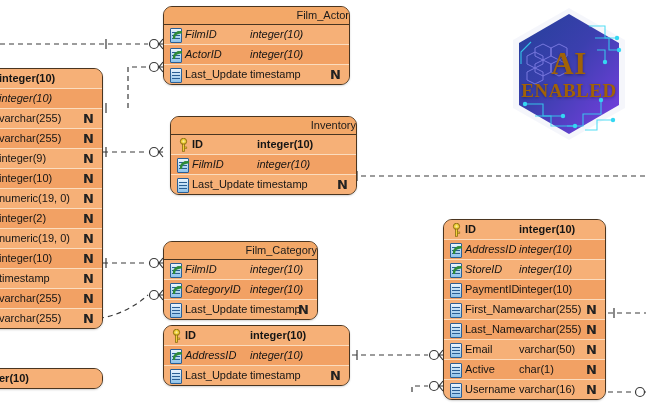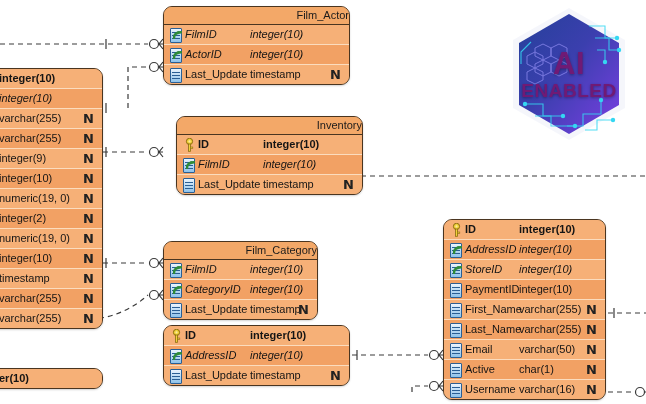--- a/index.html
+++ b/index.html
@@ -29,22 +29,22 @@
   
   .icon-col{position:absolute;left:3px;top:3px;width:10px;height:13px;
             background:linear-gradient(#eaf4fd,#8dc2ea);border:1px solid #2a5f94;border-radius:1px;}
   .icon-col:after{content:"";position:absolute;left:1px;top:3px;right:1px;height:1px;
             background:#2a5f94;box-shadow:0 3px 0 #2a5f94,0 6px 0 #2a5f94;}
   .icon-fkarrow{position:absolute;left:6px;top:-1px;width:9px;height:8px;}
   .icon-key{position:absolute;left:4px;top:2px;width:11px;height:14px;}
 
   
   #ai-badge{position:absolute;left:505px;top:4px;width:128px;height:146px;}
-  .badge-txt{position:absolute;left:0;right:0;text-align:center;color:#701a75;
-             font-family:Liberation Sans, sans-serif;font-weight:700;letter-spacing:.5px;
+  .badge-txt{position:absolute;left:0;right:0;text-align:center;color:#a16207;
+             font-family:Liberation Serif, serif;font-weight:700;letter-spacing:.5px;
              text-shadow:0 1px 3px rgba(0,0,0,.35);}
   #ai-word{top:42px;font-size:31px;}
   #enabled-word{top:76px;font-size:19px;}
 </style>
 </head>
 <body>
 
 <div id="canvas">
 
   <svg class="links" viewBox="0 0 646 404" xmlns="http://www.w3.org/2000/svg">
@@ -176,21 +176,21 @@
         <div class="row">
           <span class="ic">
             <span class="icon-col"></span>
           </span>
           <span class="cname">Last_Update</span>
           <span class="ctype" style="left: 86px;">timestamp</span>
           <span class="nn" style="right: 8px;">N</span>
         </div>
       </div>
     </div>
-    <div class="table" style="left: 176px; top: 116px; width: 187px;">
+    <div class="table" style="left: 170px; top: 116px; width: 187px;">
       <div class="thead">Inventory</div>
       <div class="rows">
         <div class="row pk">
           <span class="ic">
             <span class="icon-key"><svg viewBox="0 0 11 14" width="11" height="14">
                 <circle cx="5.5" cy="3.4" r="3.1" fill="#f2d23a" stroke="#8a6b10" stroke-width="1"></circle>
                 <circle cx="5.5" cy="3.4" r="1.1" fill="#f6e9a0"></circle>
                 <rect x="4.5" y="6" width="2" height="7.3" fill="#f2d23a" stroke="#8a6b10" stroke-width=".8"></rect>
                 <rect x="6.4" y="9" width="2.4" height="1.4" fill="#f2d23a" stroke="#8a6b10" stroke-width=".6"></rect>
               </svg></span>

